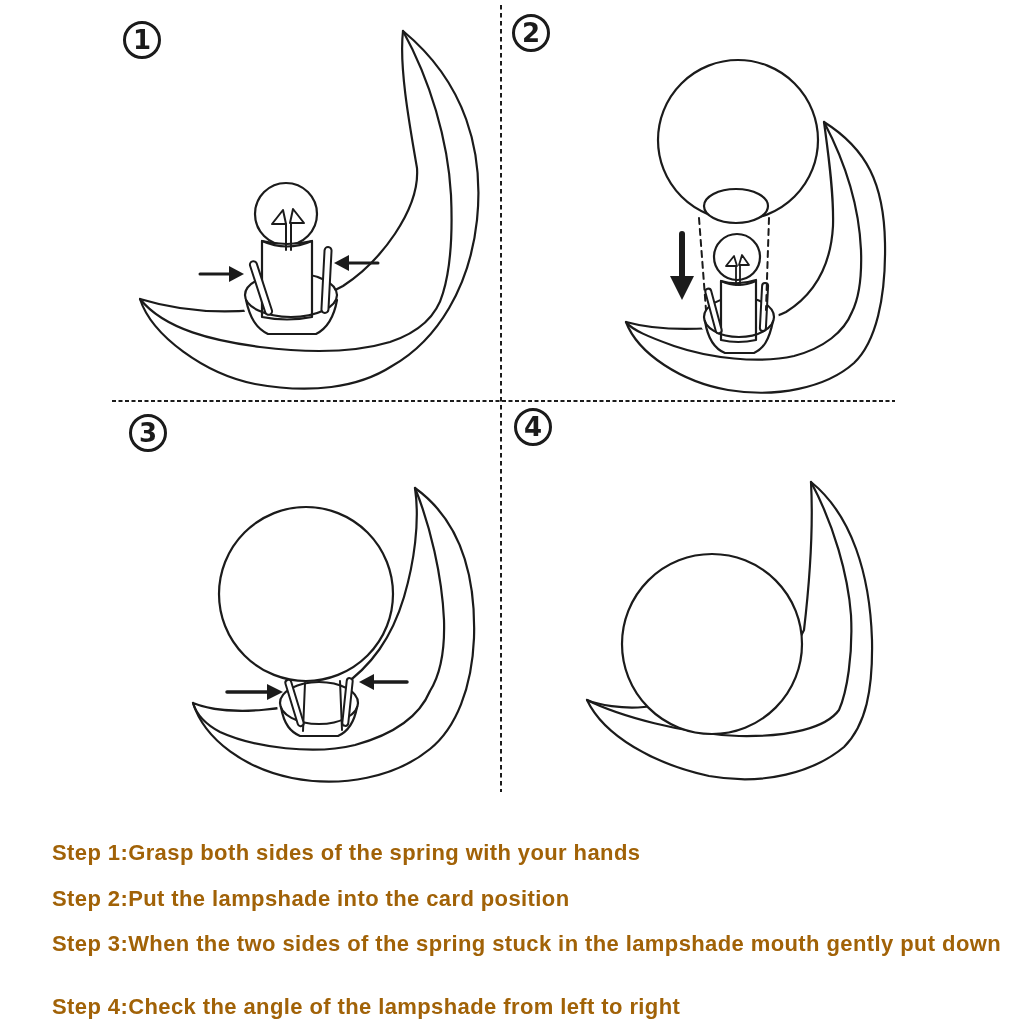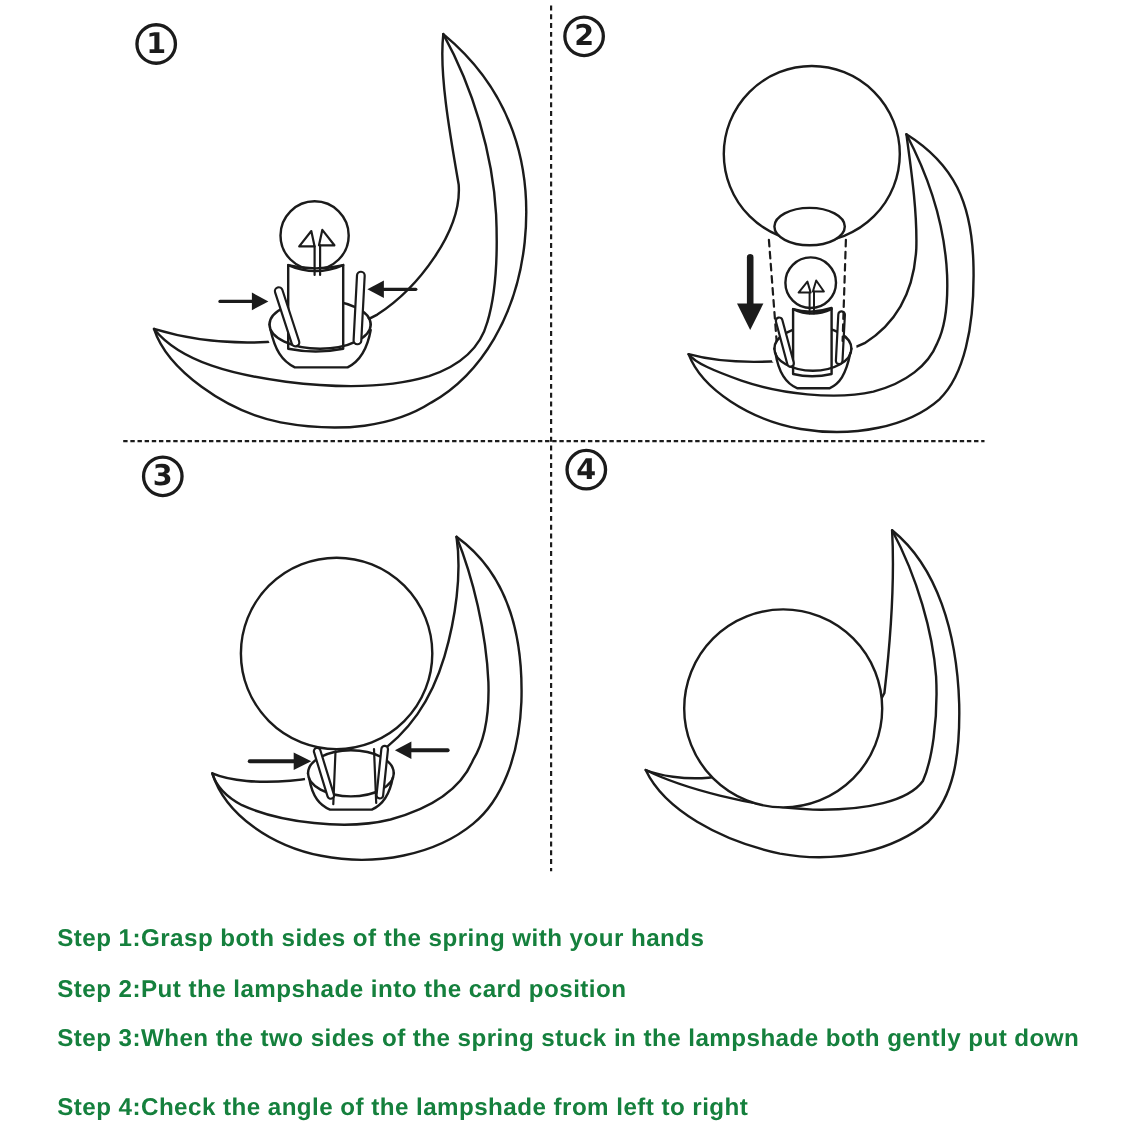--- a/index.html
+++ b/index.html
@@ -19,21 +19,21 @@
     font-size:26px;font-weight:bold;color:#1b1b1b;background:#fff;
     font-family:"DejaVu Sans", sans-serif;box-sizing:border-box;
   }
   #badge-1{left:123px;top:21px;}
   #badge-2{left:512px;top:14px;}
   #badge-3{left:129px;top:414px;}
   #badge-4{left:514px;top:408px;}
   .steps{position:absolute;left:52px;top:0;width:960px;}
   .step-line{
     position:absolute;left:0;white-space:nowrap;
-    font-size:22px;font-weight:bold;color:#15803d;letter-spacing:0.4px;
+    font-size:22px;font-weight:bold;color:#a16207;letter-spacing:0.4px;
   }
   #step-1{top:840px;}
   #step-2{top:886px;}
   #step-3{top:931px;}
   #step-4{top:974px;margin-top:20px;}
   .divider-svg{position:absolute;left:0;top:0;pointer-events:none;}
 </style>
 </head>
 <body>
 
@@ -181,17 +181,17 @@
   <div class="badge" id="badge-3">
     <span>3</span>
   </div>
   <div class="badge" id="badge-4">
     <span>4</span>
   </div>
 
   <div class="steps">
     <div class="step-line" id="step-1">Step 1:Grasp both sides of the spring with your hands</div>
     <div class="step-line" id="step-2">Step 2:Put the lampshade into the card position</div>
-    <div class="step-line" id="step-3">Step 3:When the two sides of the spring stuck in the lampshade both gently put down</div>
+    <div class="step-line" id="step-3">Step 3:When the two sides of the spring stuck in the lampshade mouth gently put down</div>
     <div class="step-line" id="step-4">Step 4:Check the angle of the lampshade from left to right</div>
   </div>
 
 </div>
 
 </body></html>

